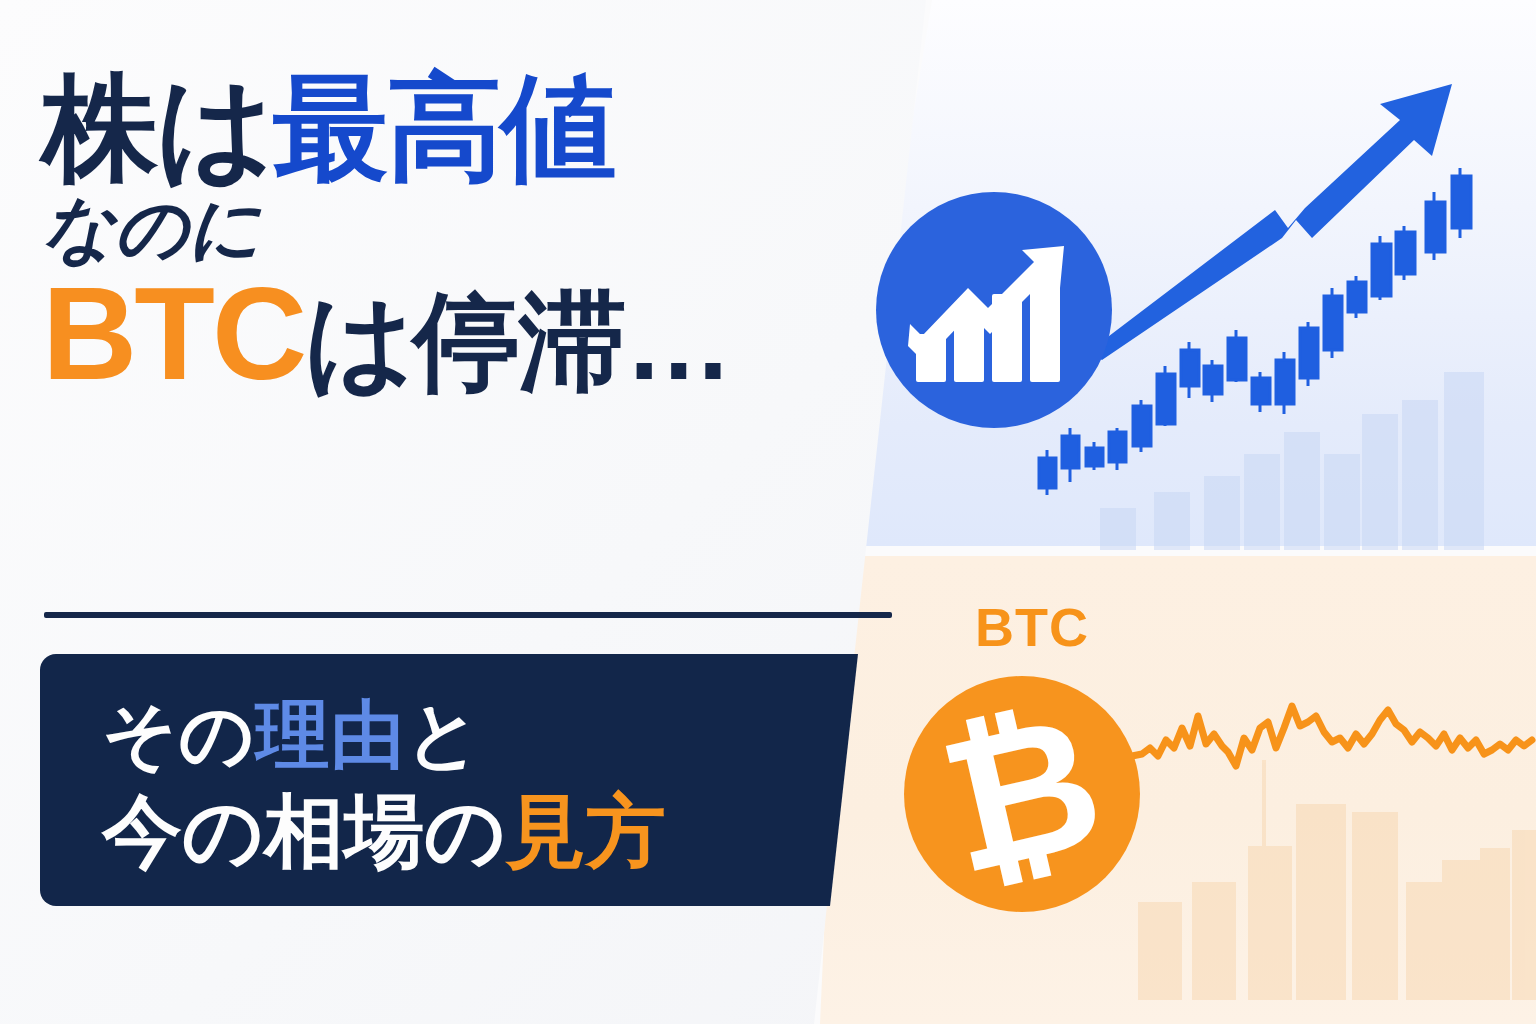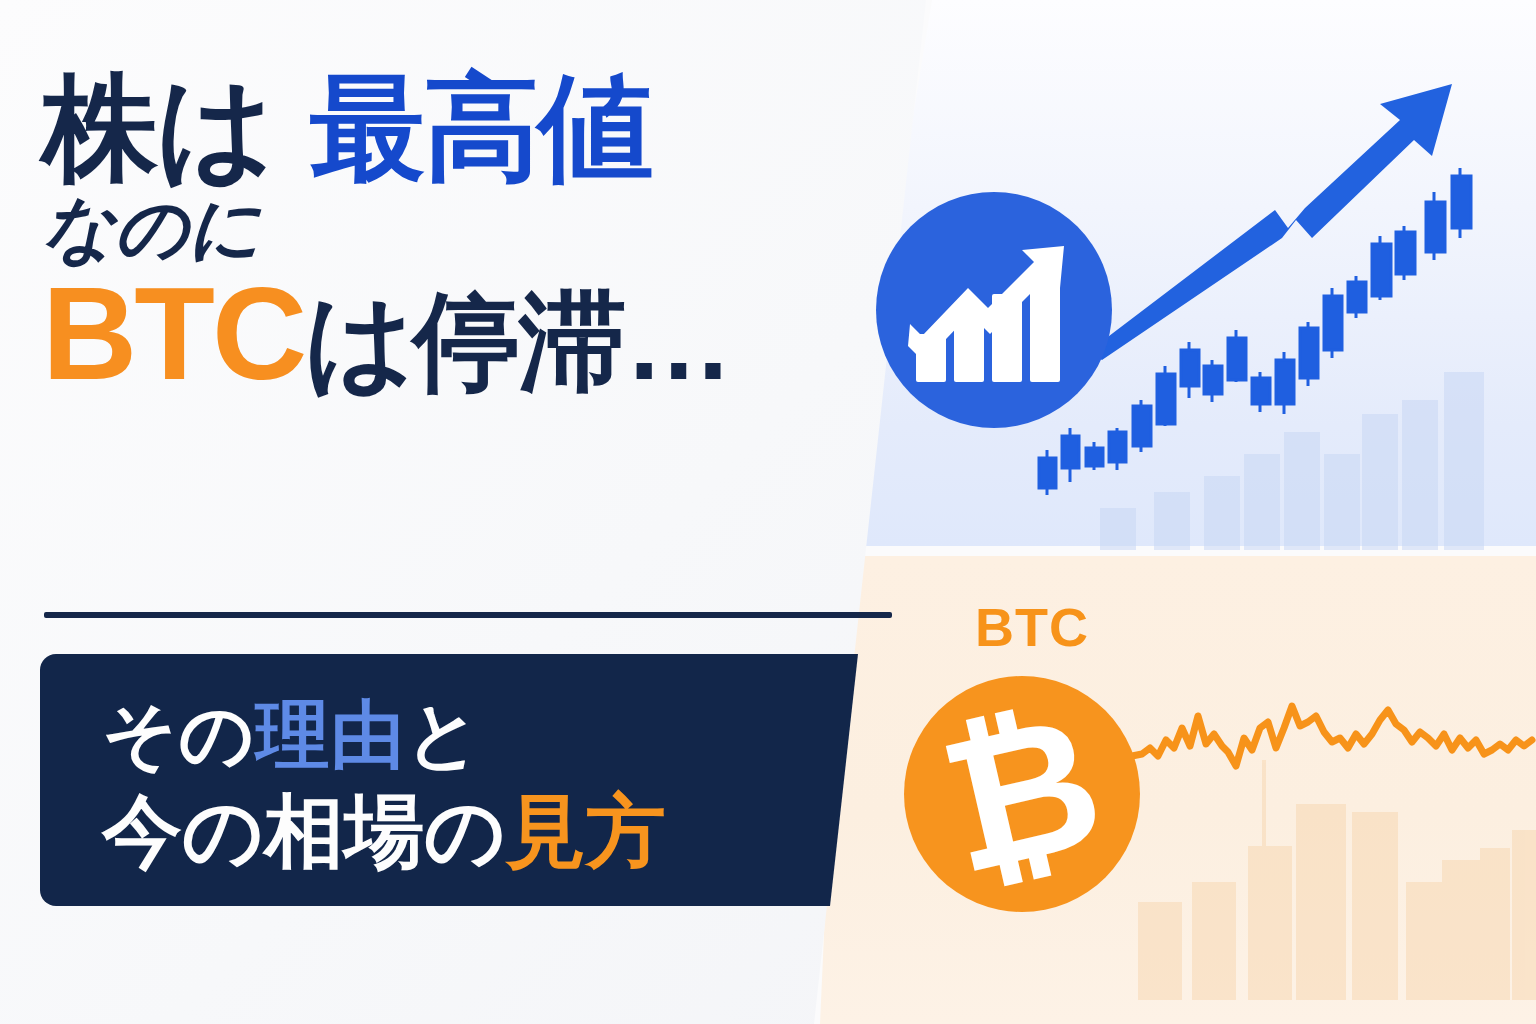--- a/index.html
+++ b/index.html
@@ -25,21 +25,21 @@
     clip-path:polygon(0 0, 926px 0, 814px 1024px, 0 1024px);
   }
 
   
   .headline{position:absolute;left:42px;top:70px;width:880px;}
   .hl-line{line-height:1.0;white-space:nowrap;}
   .l1{font-size:116px;font-weight:bold;letter-spacing:-2px;margin-bottom:6px;}
   .l2{font-size:72px;font-weight:bold;letter-spacing:-1px;margin-bottom:4px;font-style:italic;}
   .l3{font-size:132px;font-weight:bold;letter-spacing:-3px;margin-top:4px;}
   .navy{color:#15274a;}
-  .blue{color:#1549cc;margin-left:37px;}
+  .blue{color:#1549cc;}
   .orange{color:#f78f20;}
   .l3 .jp{font-size:108px;letter-spacing:-2px;}
 
   .rule{position:absolute;left:44px;top:612px;width:848px;height:6px;background:#15274a;border-radius:2px;}
 
   
   .darkbox{
     position:absolute;left:40px;top:654px;width:832px;height:252px;
     background:#12264a;border-radius:16px;
     clip-path:polygon(0px 0px, 818px 0px, 790px 252px, 0px 252px);

